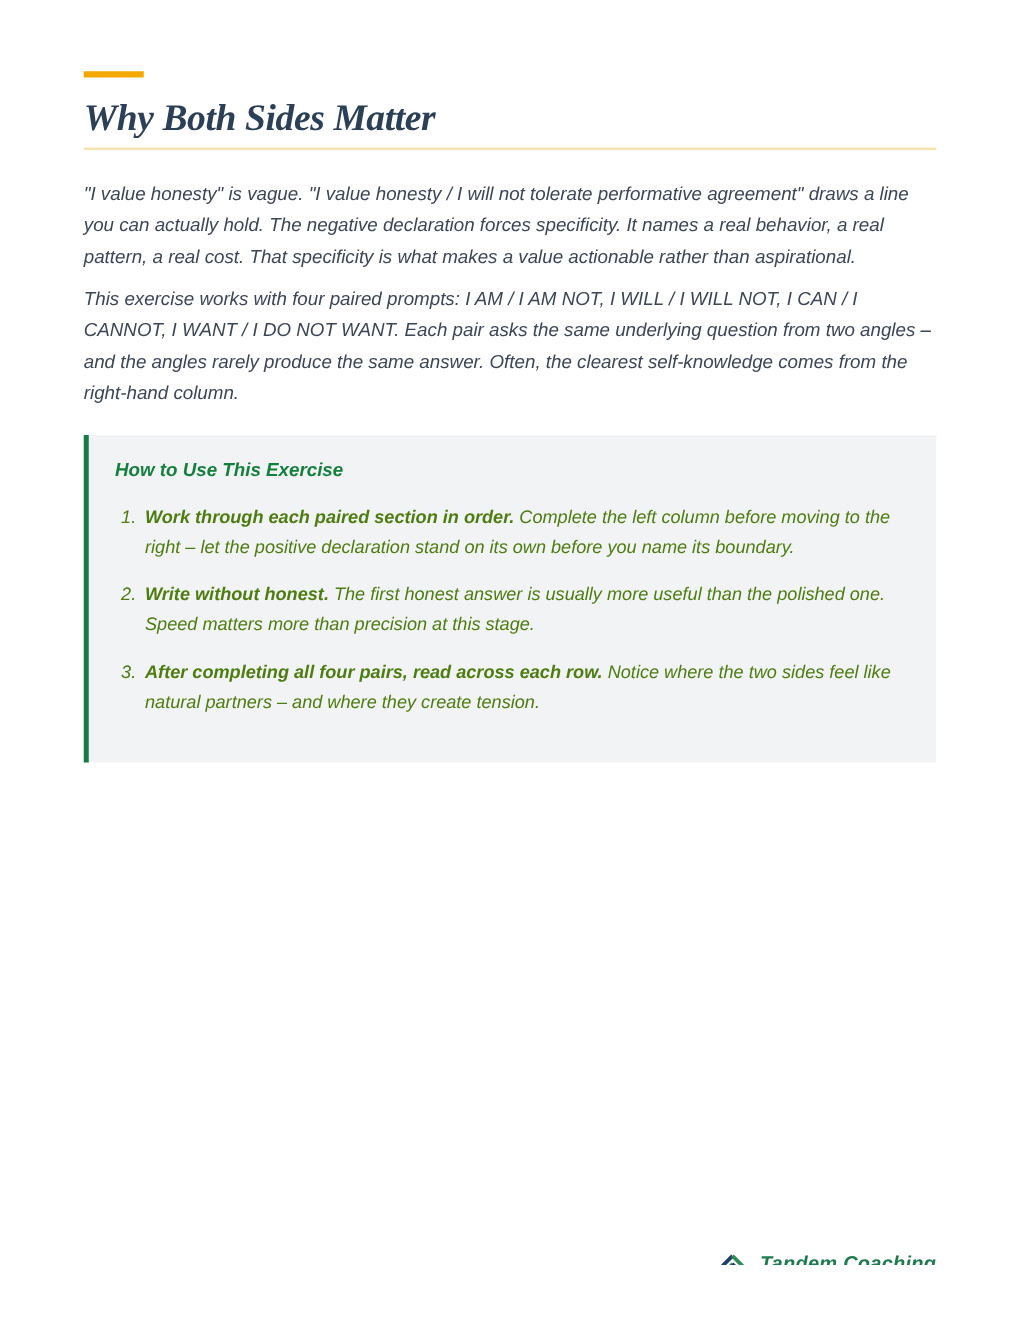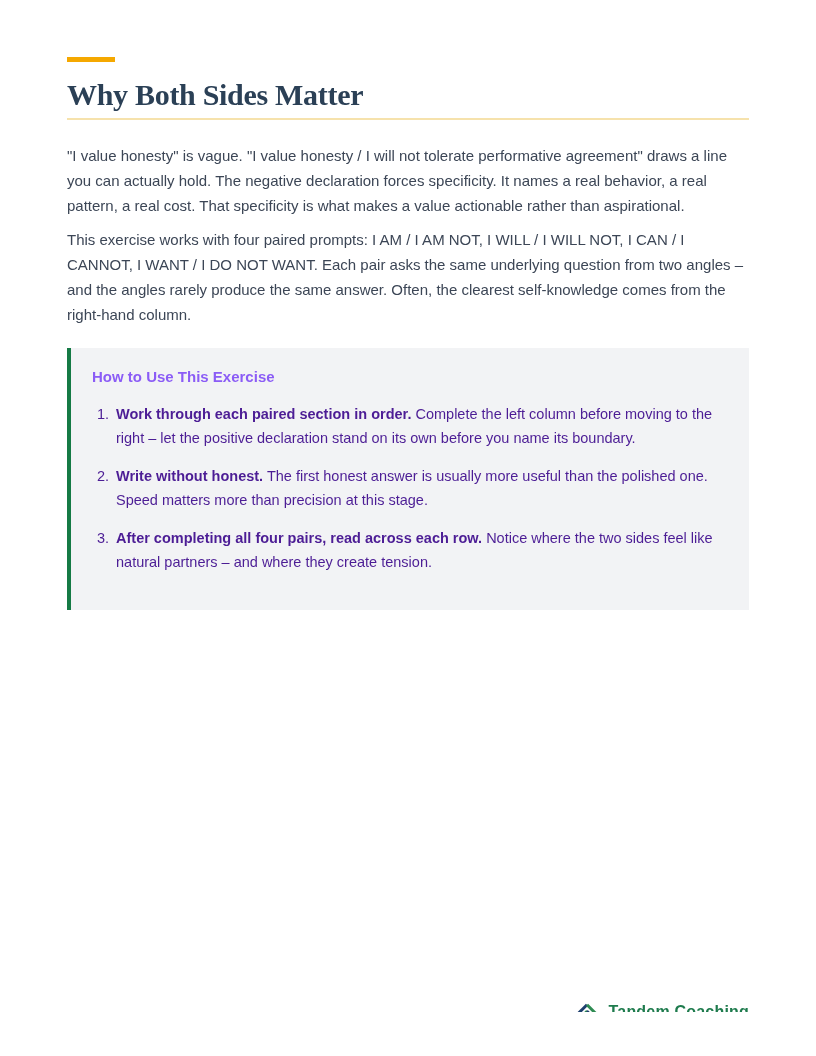--- a/index.html
+++ b/index.html
@@ -9,20 +9,21 @@
   }
   .page {
     position: relative;
     width: 816px;
     height: 1012px;
     background: #ffffff;
     font-family: "Liberation Sans", "DejaVu Sans", sans-serif;
     box-sizing: border-box;
     padding: 57px 67px 0 67px;
     overflow: hidden;
+    font-style: italic;
   }
   .accent-bar {
     width: 48px;
     height: 5px;
     background: #F5A800;
     margin: 0 0 15px 0;
   }
   h1.doc-title {
     margin: 0;
     font-family: "Liberation Serif", "DejaVu Serif", serif;
@@ -52,26 +53,26 @@
     background: #F2F3F5;
     border-left: 4px solid #157A45;
     padding: 19px 20px 24px 21px;
     box-sizing: border-box;
   }
   .callout-heading {
     margin: 0;
     font-size: 15px;
     line-height: 20px;
     font-weight: 700;
-    color: #8b5cf6;
+    color: #15803d;
   }
   .callout ol {
     margin: 15px 0 0 0;
     padding-left: 21px;
-    color: #4c1d95;
+    color: #4d7c0f;
   }
   .callout li {
     font-size: 14.5px;
     line-height: 24px;
     margin-bottom: 14px;
     padding-left: 3px;
   }
   .callout li:last-child { margin-bottom: 12px; }
   .li-bold { font-weight: 700; }
   .page-footer {

